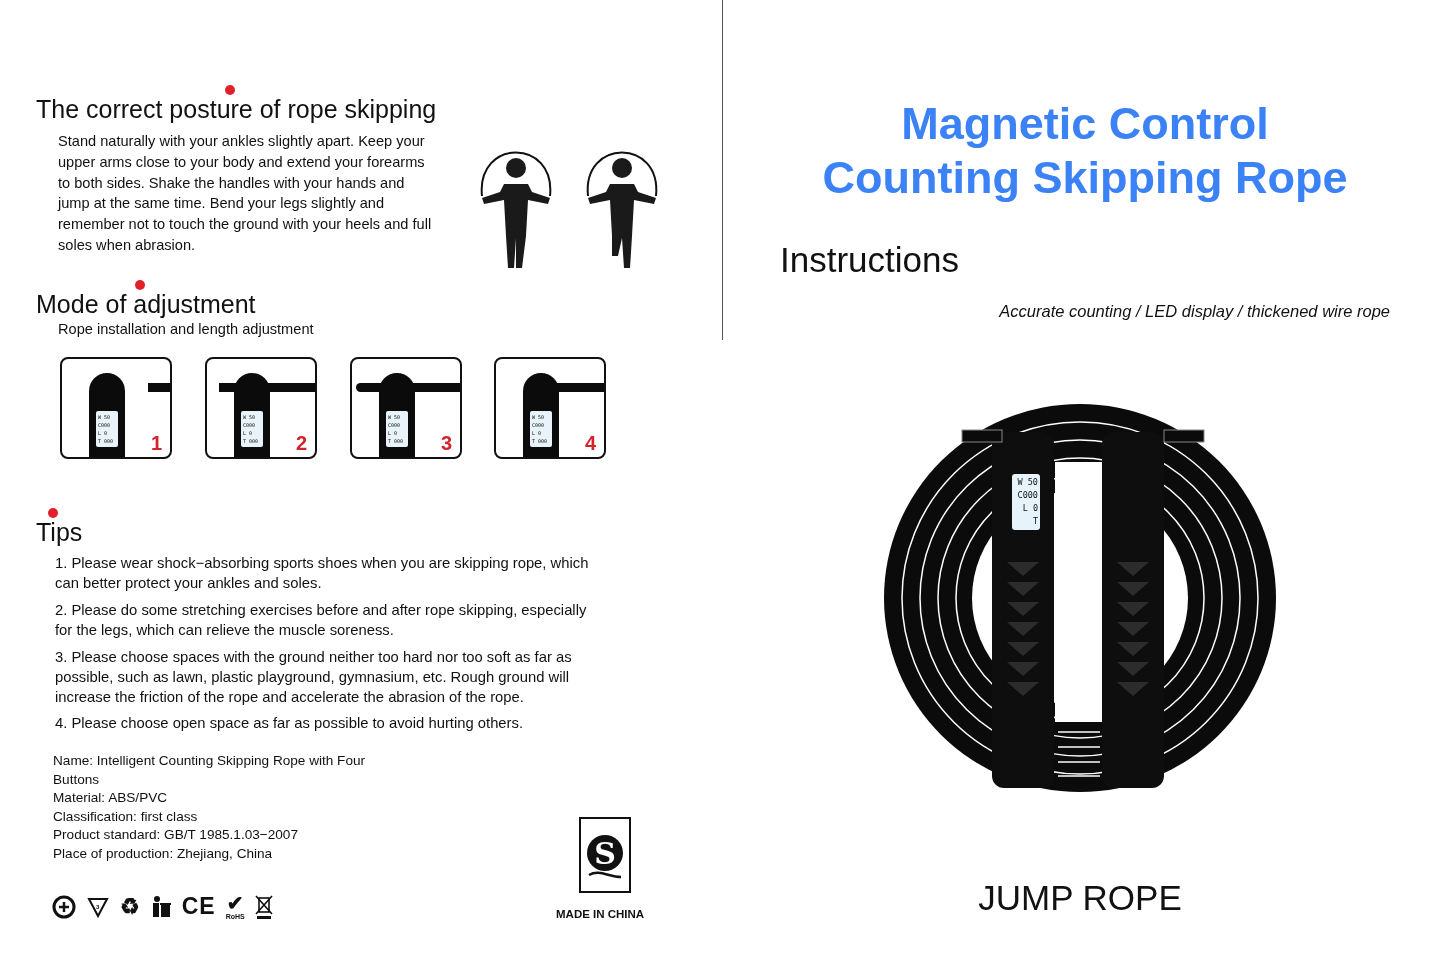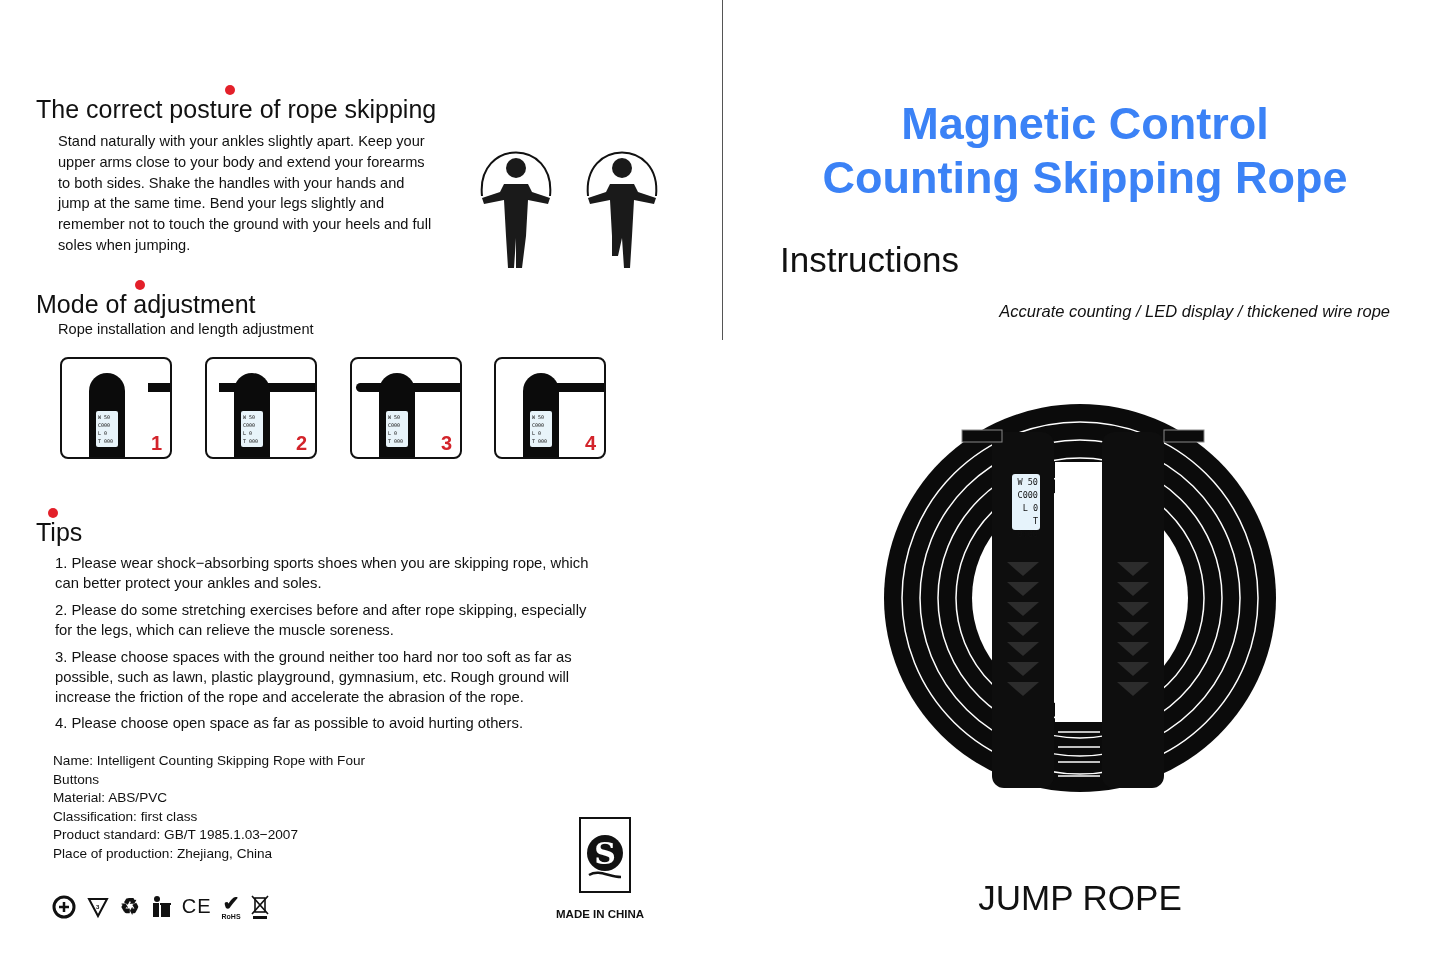--- a/index.html
+++ b/index.html
@@ -27,21 +27,21 @@
 <div class="sec-title" style="top:85px;">
   <span class="bullet"></span>
   <span>The correct posture of rope skipping</span>
 </div>
 <div class="para" style="left:58px; top:131px;">
   <div>Stand naturally with your ankles slightly apart. Keep your</div>
   <div>upper arms close to your body and extend your forearms</div>
   <div>to both sides. Shake the handles with your hands and</div>
   <div>jump at the same time. Bend your legs slightly and</div>
   <div>remember not to touch the ground with your heels and full</div>
-  <div>soles when jumping.</div>
+  <div>soles when abrasion.</div>
 </div>
 
 <svg class="abs" style="left:470px; top:118px;" width="200" height="160" viewBox="0 0 200 160">
   <g>
     <path d="M12 78 C 6 20, 86 20, 80 78" fill="none" stroke="#111" stroke-width="2"></path>
     <circle cx="46" cy="50" r="10" fill="#1a1a1a"></circle>
     <path d="M34 66 L58 66 L62 74 L80 80 L78 86 L58 82 L56 118 L52 150 L46 150 L46 120 L44 150 L38 150 L36 118 L34 82 L14 86 L12 80 L30 74 Z" fill="#1a1a1a"></path>
   </g>
   <g transform="translate(106,0)">
     <path d="M12 78 C 6 20, 86 20, 80 78" fill="none" stroke="#111" stroke-width="2"></path>
@@ -144,21 +144,21 @@
       <path d="M3 4 H21 L12 21 Z" fill="none" stroke="#111" stroke-width="2"></path>
       <text x="10" y="14" font-size="6" fill="#111">3</text>
     </svg>
   <span style="font-size:22px;">♻</span>
   <svg width="22" height="24" viewBox="0 0 22 24">
       <circle cx="7" cy="4" r="3" fill="#111"></circle>
       <rect x="3" y="8" width="6" height="14" fill="#111"></rect>
       <rect x="11" y="10" width="9" height="12" fill="#111"></rect>
       <rect x="10" y="8" width="11" height="2" fill="#111"></rect>
     </svg>
-  <span style="font-weight:normal; font-size:20px; letter-spacing:1px;">CE</span>
+  <span style="font-weight:bold; font-size:23px; letter-spacing:1px;">CE</span>
   <span style="display:flex; flex-direction:column; align-items:center; line-height:1;">
     <span style="font-size:20px;">✔</span>
     <span style="font-size:7px;">RoHS</span>
   </span>
   <svg width="18" height="26" viewBox="0 0 18 26">
       <rect x="4" y="4" width="10" height="14" fill="none" stroke="#111" stroke-width="1.6"></rect>
       <path d="M1 2 L17 20 M17 2 L1 20" stroke="#111" stroke-width="1.6"></path>
       <rect x="2" y="22" width="14" height="3" fill="#111"></rect>
     </svg>
 </div>

